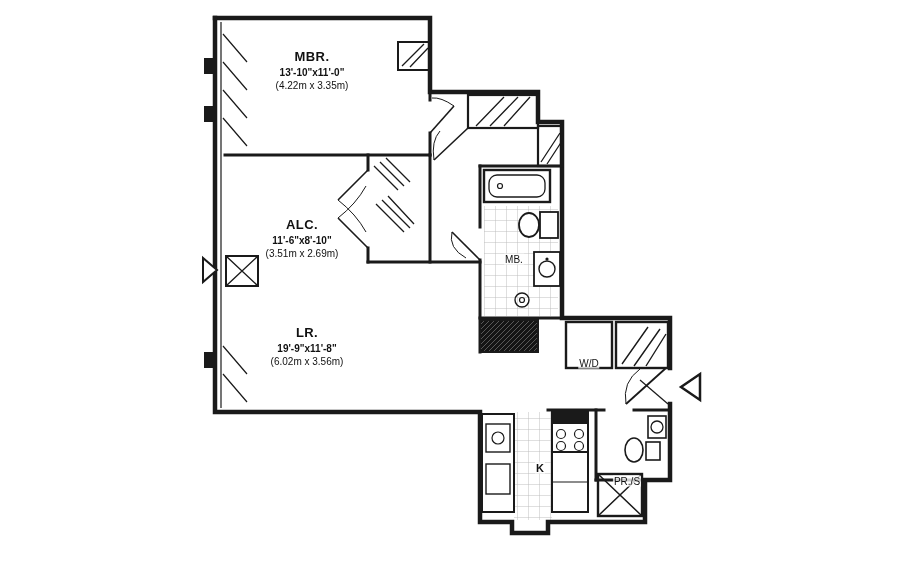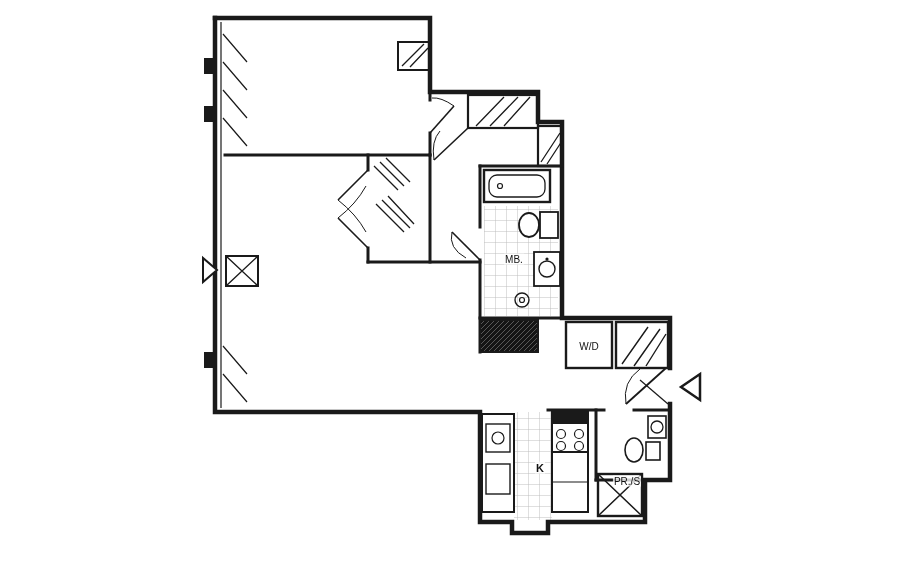--- a/index.html
+++ b/index.html
@@ -175,28 +175,43 @@
     <g stroke="#1a1a1a" fill="#ffffff">
       <rect x="648" y="416" width="18" height="22" stroke-width="1.6"></rect>
       <circle cx="657" cy="427" r="6" stroke-width="1.3" fill="none"></circle>
     </g>
     <g stroke="#1a1a1a" fill="#ffffff">
       <rect x="646" y="442" width="14" height="18" stroke-width="1.6"></rect>
       <ellipse cx="634" cy="450" rx="9" ry="12" stroke-width="1.6"></ellipse>
     </g>
   </svg>
 
-
-
+  <div class="lbl" style="left:312px;top:70px">
+    <div class="rname">MBR.</div>
+    <div class="rdim">13'-10"x11'-0"</div>
+    <div class="rmetric">(4.22m x 3.35m)</div>
+  </div>
+
+  <div class="lbl" style="left:302px;top:238px">
+    <div class="rname">ALC.</div>
+    <div class="rdim">11'-6"x8'-10"</div>
+    <div class="rmetric">(3.51m x 2.69m)</div>
+  </div>
+
+  <div class="lbl" style="left:307px;top:346px">
+    <div class="rname">LR.</div>
+    <div class="rdim">19'-9"x11'-8"</div>
+    <div class="rmetric">(6.02m x 3.56m)</div>
+  </div>
 
   <div class="lbl" style="left:514px;top:258px">
     <span class="tag-sm">MB.</span>
   </div>
 
-  <div class="lbl" style="left:589px;top:345px">
+  <div class="lbl" style="left:589px;top:362px">
     <span class="tag-sm">W/D</span>
   </div>
 
   <div class="lbl" style="left:627px;top:480px">
     <span class="tag-sm">PR./S</span>
   </div>
 
   <div class="lbl" style="left:540px;top:467px">
     <span class="tag">K</span>
   </div>

